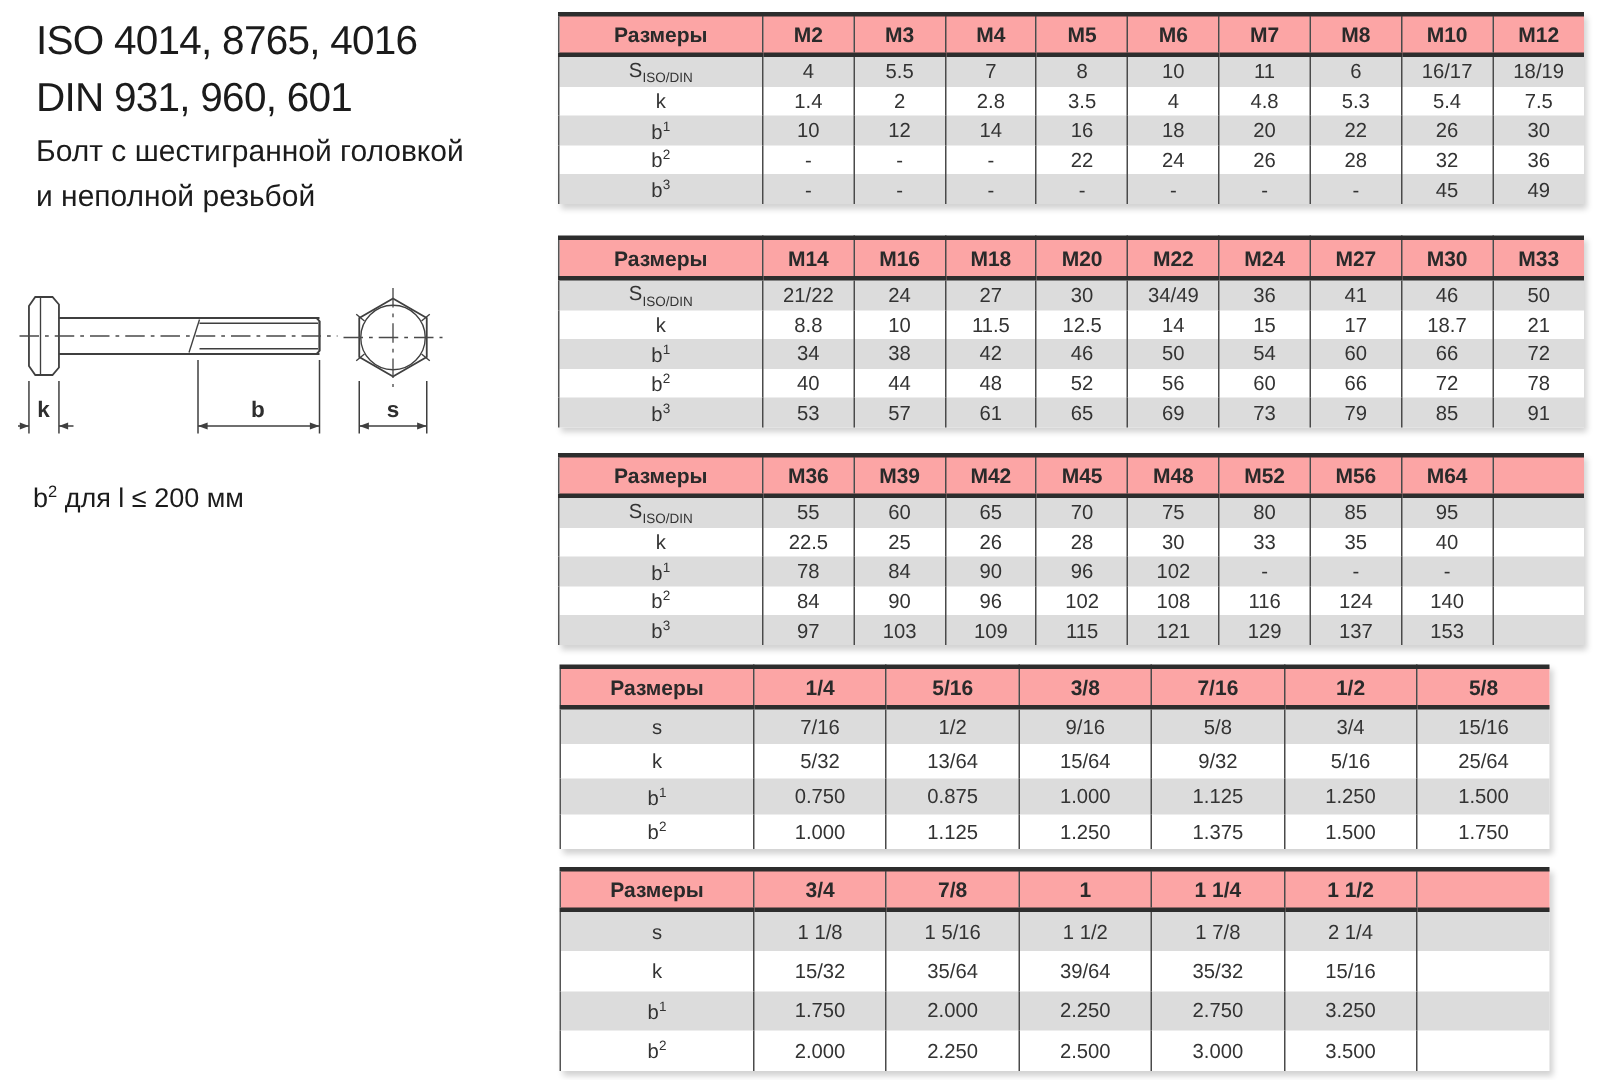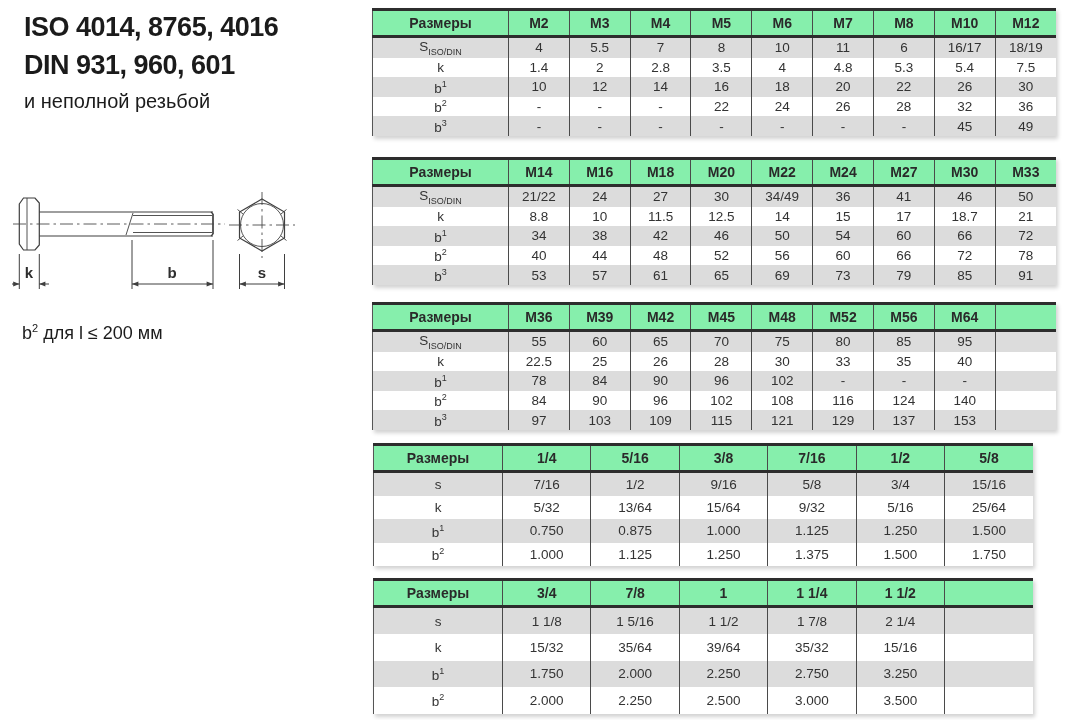--- a/index.html
+++ b/index.html
@@ -1,21 +1,21 @@
 <!DOCTYPE html>
 <html><head>
 <meta charset="utf-8">
 <style>
   html,body{margin:0;padding:0;}
   body{
     width:1067px;height:720px;position:relative;background:#ffffff;overflow:hidden;
     font-family:"Liberation Sans",sans-serif;color:#2e2e2e;
   }
   
-  .title-block{position:absolute;left:24px;top:8px;font-weight:bold;font-size:27px;line-height:38px;letter-spacing:-0.5px;color:#1b1b1b;}
+  .title-block{position:absolute;left:24px;top:8px;font-weight:normal;font-size:27px;line-height:38px;letter-spacing:-0.5px;color:#1b1b1b;}
   .subtitle-block{position:absolute;left:24px;top:86px;font-size:20px;line-height:30px;color:#1b1b1b;}
   .footnotes{position:absolute;left:22px;top:314px;font-size:18px;line-height:28px;color:#1b1b1b;}
   .footnotes sup{font-size:11px;}
   .drawing-wrap{position:absolute;left:12px;top:188px;width:330px;height:130px;}
   
   .tbl-wrap{position:absolute;left:372px;}
   .w1{top:8px;} .w2{top:157px;} .w3{top:302px;} .w4{top:443px;left:373px;} .w5{top:578px;left:373px;}
   table.dim-table{
     border-collapse:collapse;table-layout:fixed;background:#fff;
     border-top:3px solid #2d2d2d;border-left:1px solid #555;
@@ -24,21 +24,21 @@
   table.tm{width:684px;}
   table.ti{width:660px;}
   table.tm col.c0{width:136px;}
   table.ti col.c0{width:129px;}
   .dim-table th,.dim-table td{
     border-right:1px solid #4a4a4a;text-align:center;vertical-align:middle;
     padding:0 2px;font-size:13.5px;color:#333;
   }
   .dim-table th:last-child,.dim-table td:last-child{border-right:none;}
   .dim-table thead th{
-    background:#86efac;font-weight:bold;font-size:14px;
+    background:#fca5a5;font-weight:bold;font-size:14px;
     border-bottom:3px solid #2d2d2d;height:24px;color:#2a2a2a;margin-left:40px;
   }
   .dim-table tbody tr:nth-child(odd) td{background:#dcdcdc;}
   table.tm tbody td{height:19.6px;}
   table.t4v tbody td{height:23.2px;}
   table.t5v tbody td{height:26.4px;}
   .dim-table sub{font-size:9px;}
   .dim-table sup{font-size:9px;}
   
   .ln{stroke:#3f3f3f;stroke-width:1.2;fill:none;}
@@ -50,20 +50,21 @@
 </style>
 </head>
 <body>
 
 <div class="title-block">
   <div>ISO 4014, 8765, 4016</div>
   <div>DIN 931, 960, 601</div>
 </div>
 
 <div class="subtitle-block">
+  <div>Болт с шестигранной головкой</div>
   <div>и неполной резьбой</div>
 </div>
 
 <div class="drawing-wrap">
   <svg width="330" height="130" viewBox="0 0 330 130">
 
     <g>
       <path class="ln" d="M7.3,16 L11.5,10 L23,10 L27.3,15 L27.3,57 L23,62 L11.5,62 L7.3,56 Z"></path>
       <line class="lnthin" x1="15" y1="10" x2="15" y2="62"></line>
 

